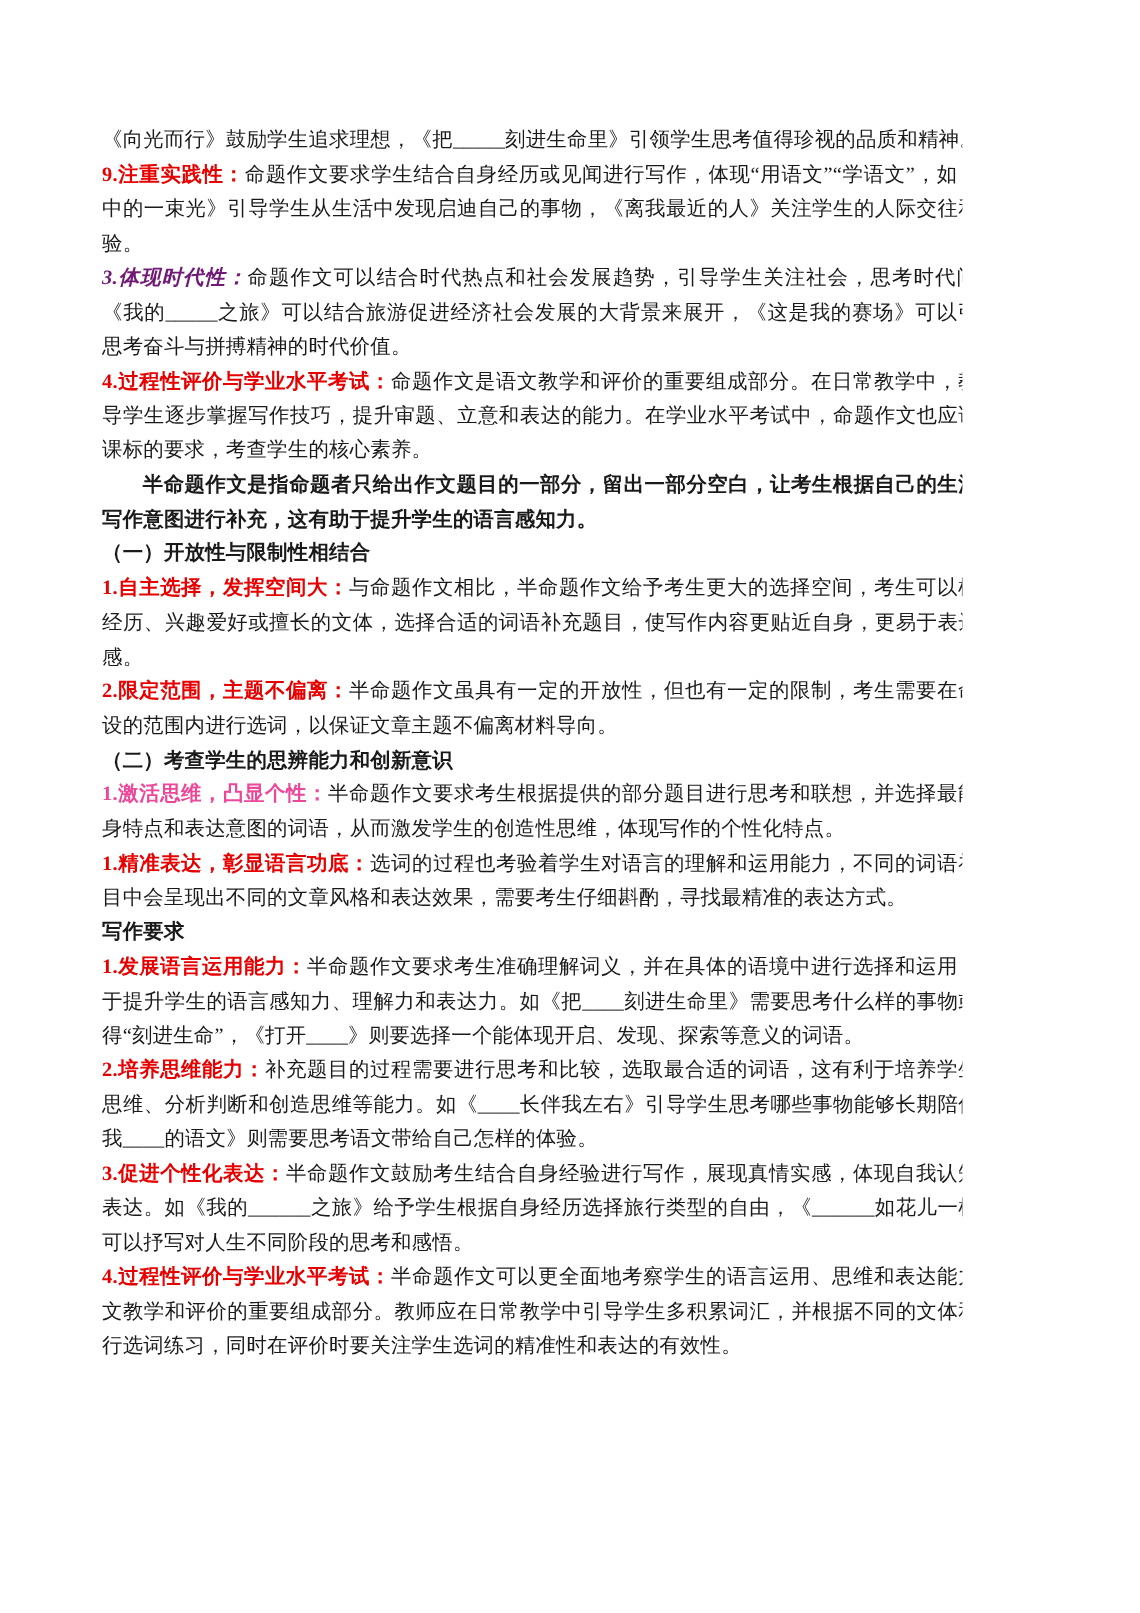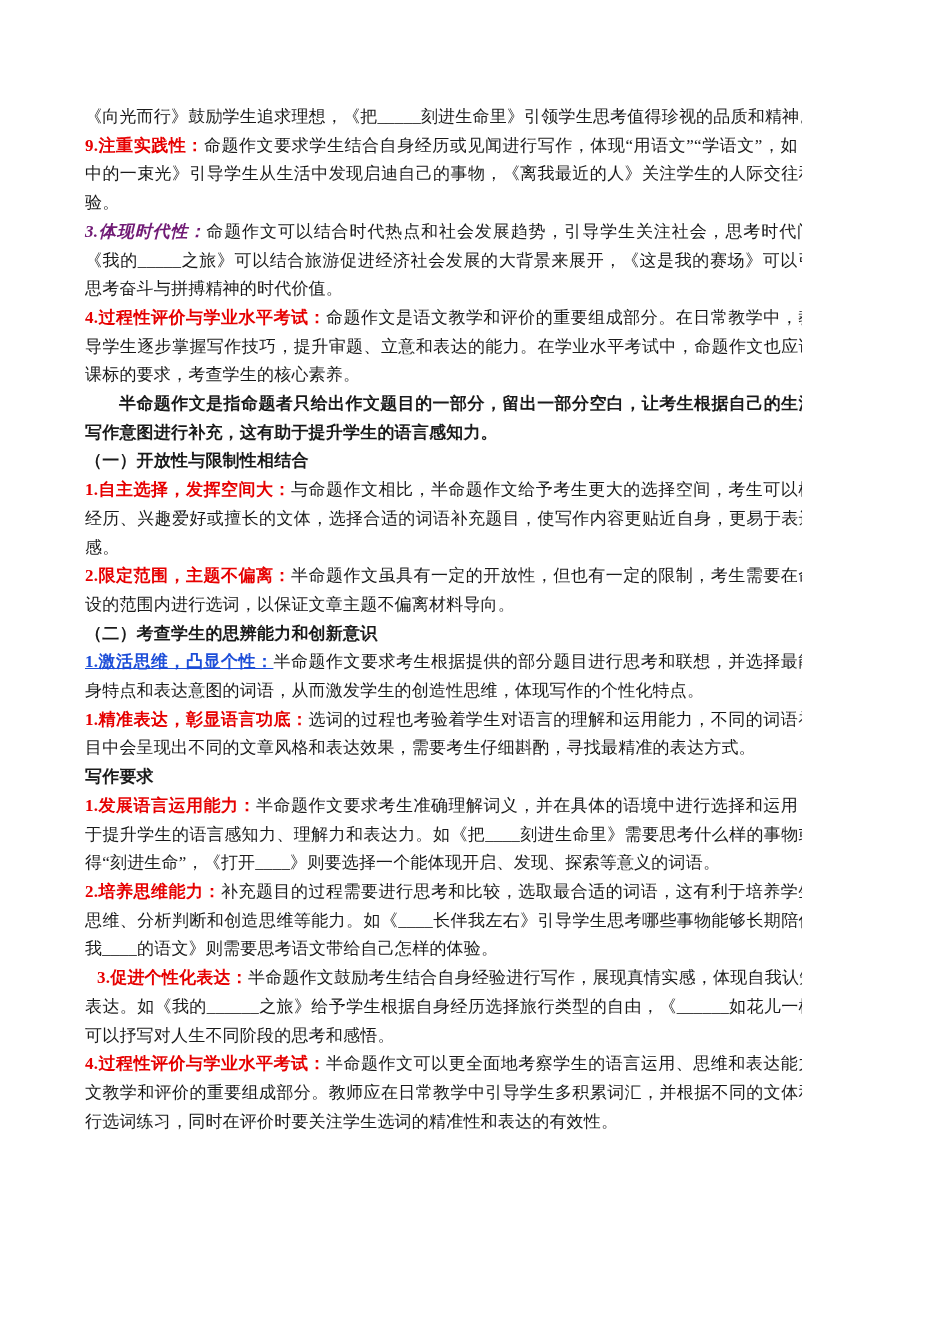--- a/index.html
+++ b/index.html
@@ -49,21 +49,21 @@
   <div class="content" id="doc-content">
       <p class="body">《向光而行》鼓励学生追求理想，《把_____刻进生命里》引领学生思考值得珍视的品质和精神。</p>
       <p class="body"><span class="lead" style="color: rgb(230, 0, 0);">9.注重实践性：</span>命题作文要求学生结合自身经历或见闻进行写作，体现“用语文”“学语文”，如《我生活中的一束光》引导学生从生活中发现启迪自己的事物，《离我最近的人》关注学生的人际交往和情感体验。</p>
       <p class="body"><span class="lead" style="color: #701a75; font-style: italic;">3.体现时代性：</span>命题作文可以结合时代热点和社会发展趋势，引导学生关注社会，思考时代问题。如《我的_____之旅》可以结合旅游促进经济社会发展的大背景来展开，《这是我的赛场》可以引导学生思考奋斗与拼搏精神的时代价值。</p>
       <p class="body"><span class="lead" style="color: rgb(230, 0, 0);">4.过程性评价与学业水平考试：</span>命题作文是语文教学和评价的重要组成部分。在日常教学中，教师要引导学生逐步掌握写作技巧，提升审题、立意和表达的能力。在学业水平考试中，命题作文也应该体现新课标的要求，考查学生的核心素养。</p>
       <p class="bold-indent">半命题作文是指命题者只给出作文题目的一部分，留出一部分空白，让考生根据自己的生活经历和写作意图进行补充，这有助于提升学生的语言感知力。</p>
       <p class="heading">（一）开放性与限制性相结合</p>
       <p class="body"><span class="lead" style="color: rgb(230, 0, 0);">1.自主选择，发挥空间大：</span>与命题作文相比，半命题作文给予考生更大的选择空间，考生可以根据自身经历、兴趣爱好或擅长的文体，选择合适的词语补充题目，使写作内容更贴近自身，更易于表达真情实感。</p>
       <p class="body"><span class="lead" style="color: rgb(230, 0, 0);">2.限定范围，主题不偏离：</span>半命题作文虽具有一定的开放性，但也有一定的限制，考生需要在命题者预设的范围内进行选词，以保证文章主题不偏离材料导向。</p>
       <p class="heading">（二）考查学生的思辨能力和创新意识</p>
-      <p class="body"><span class="lead" style="color: #1d4ed8; text-decoration: underline;">1.激活思维，凸显个性：</span>半命题作文要求考生根据提供的部分题目进行思考和联想，并选择最能体现自身特点和表达意图的词语，从而激发学生的创造性思维，体现写作的个性化特点。</p>
+      <p class="body"><span class="lead" style="color: #ec4899;">1.激活思维，凸显个性：</span>半命题作文要求考生根据提供的部分题目进行思考和联想，并选择最能体现自身特点和表达意图的词语，从而激发学生的创造性思维，体现写作的个性化特点。</p>
       <p class="body"><span class="lead" style="color: rgb(230, 0, 0);">1.精准表达，彰显语言功底：</span>选词的过程也考验着学生对语言的理解和运用能力，不同的词语补充到题目中会呈现出不同的文章风格和表达效果，需要考生仔细斟酌，寻找最精准的表达方式。</p>
       <p class="heading">写作要求</p>
       <p class="body"><span class="lead" style="color: rgb(230, 0, 0);">1.发展语言运用能力：</span>半命题作文要求考生准确理解词义，并在具体的语境中进行选择和运用，这有助于提升学生的语言感知力、理解力和表达力。如《把____刻进生命里》需要思考什么样的事物或精神值得“刻进生命”，《打开____》则要选择一个能体现开启、发现、探索等意义的词语。</p>
       <p class="body"><span class="lead" style="color: rgb(230, 0, 0);">2.培养思维能力：</span>补充题目的过程需要进行思考和比较，选取最合适的词语，这有利于培养学生的逻辑思维、分析判断和创造思维等能力。如《____长伴我左右》引导学生思考哪些事物能够长期陪伴，《让我____的语文》则需要思考语文带给自己怎样的体验。</p>
-      <p class="body"><span class="lead" style="color: rgb(230, 0, 0); margin-left: 12px;">3.促进个性化表达：</span>半命题作文鼓励考生结合自身经验进行写作，展现真情实感，体现自我认知和个性表达。如《我的______之旅》给予学生根据自身经历选择旅行类型的自由，《______如花儿一样绽放》可以抒写对人生不同阶段的思考和感悟。</p>
+      <p class="body"><span class="lead" style="color: rgb(230, 0, 0);">3.促进个性化表达：</span>半命题作文鼓励考生结合自身经验进行写作，展现真情实感，体现自我认知和个性表达。如《我的______之旅》给予学生根据自身经历选择旅行类型的自由，《______如花儿一样绽放》可以抒写对人生不同阶段的思考和感悟。</p>
       <p class="body"><span class="lead" style="color: rgb(230, 0, 0);">4.过程性评价与学业水平考试：</span>半命题作文可以更全面地考察学生的语言运用、思维和表达能力，是语文教学和评价的重要组成部分。教师应在日常教学中引导学生多积累词汇，并根据不同的文体和主题进行选词练习，同时在评价时要关注学生选词的精准性和表达的有效性。</p>
     </div>
 </div>
 
 </body></html>

